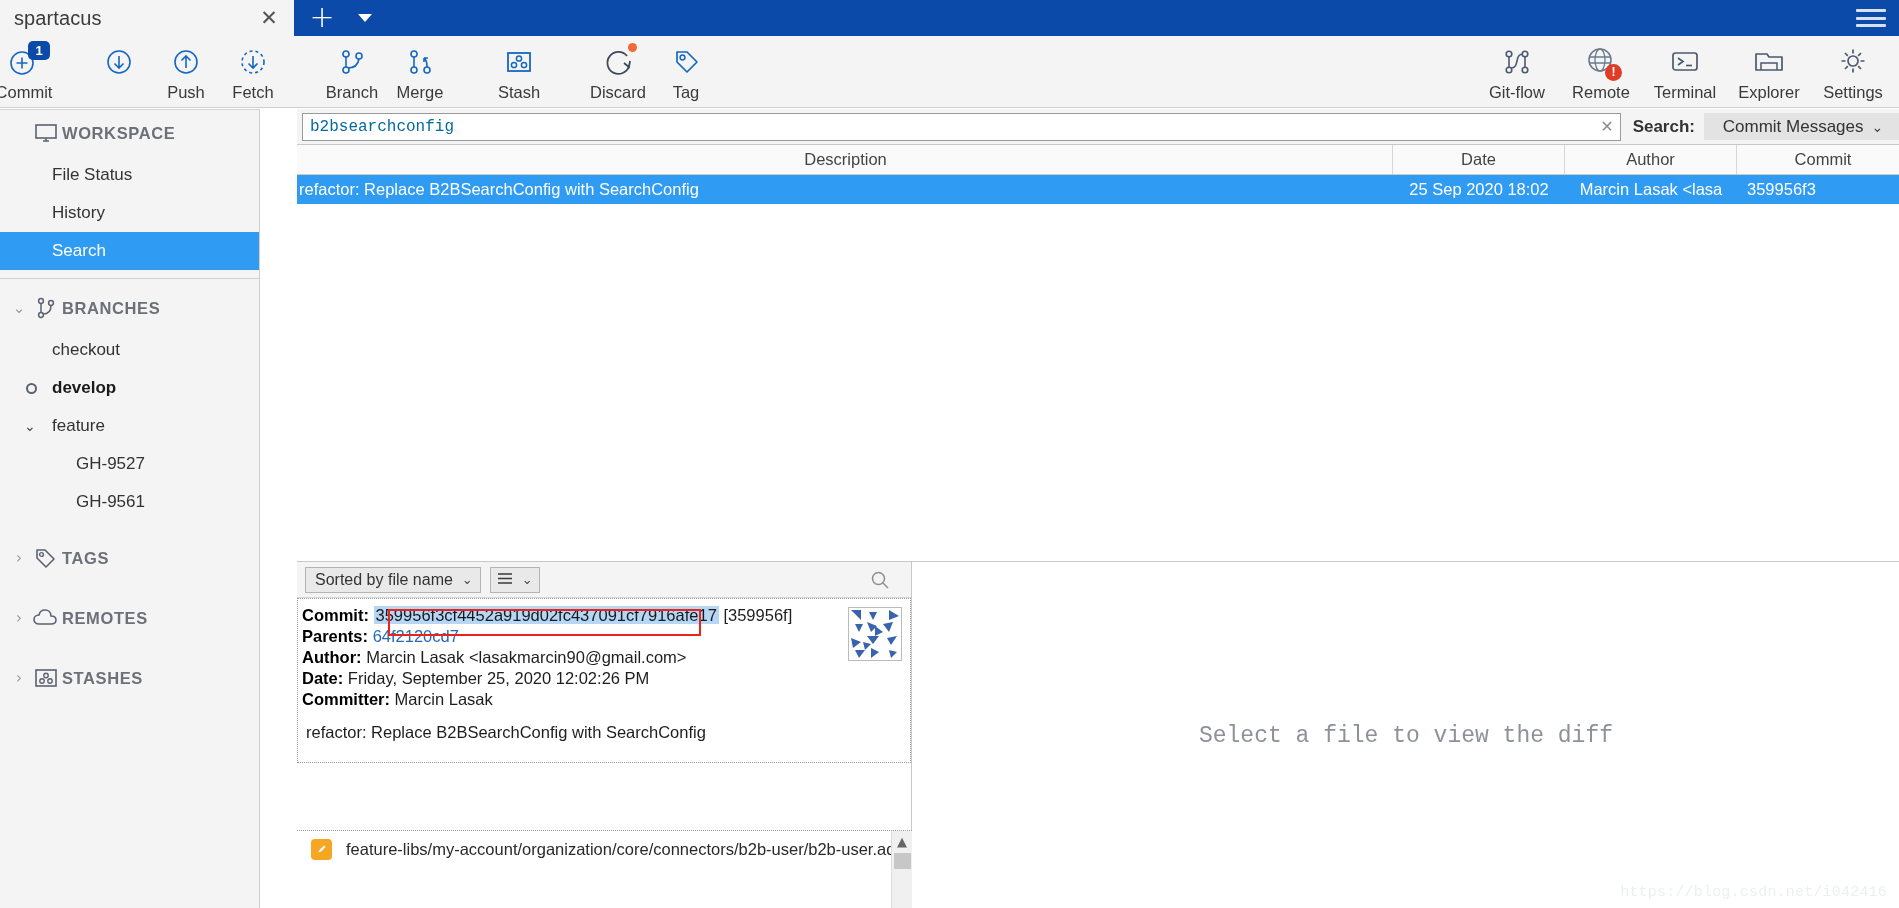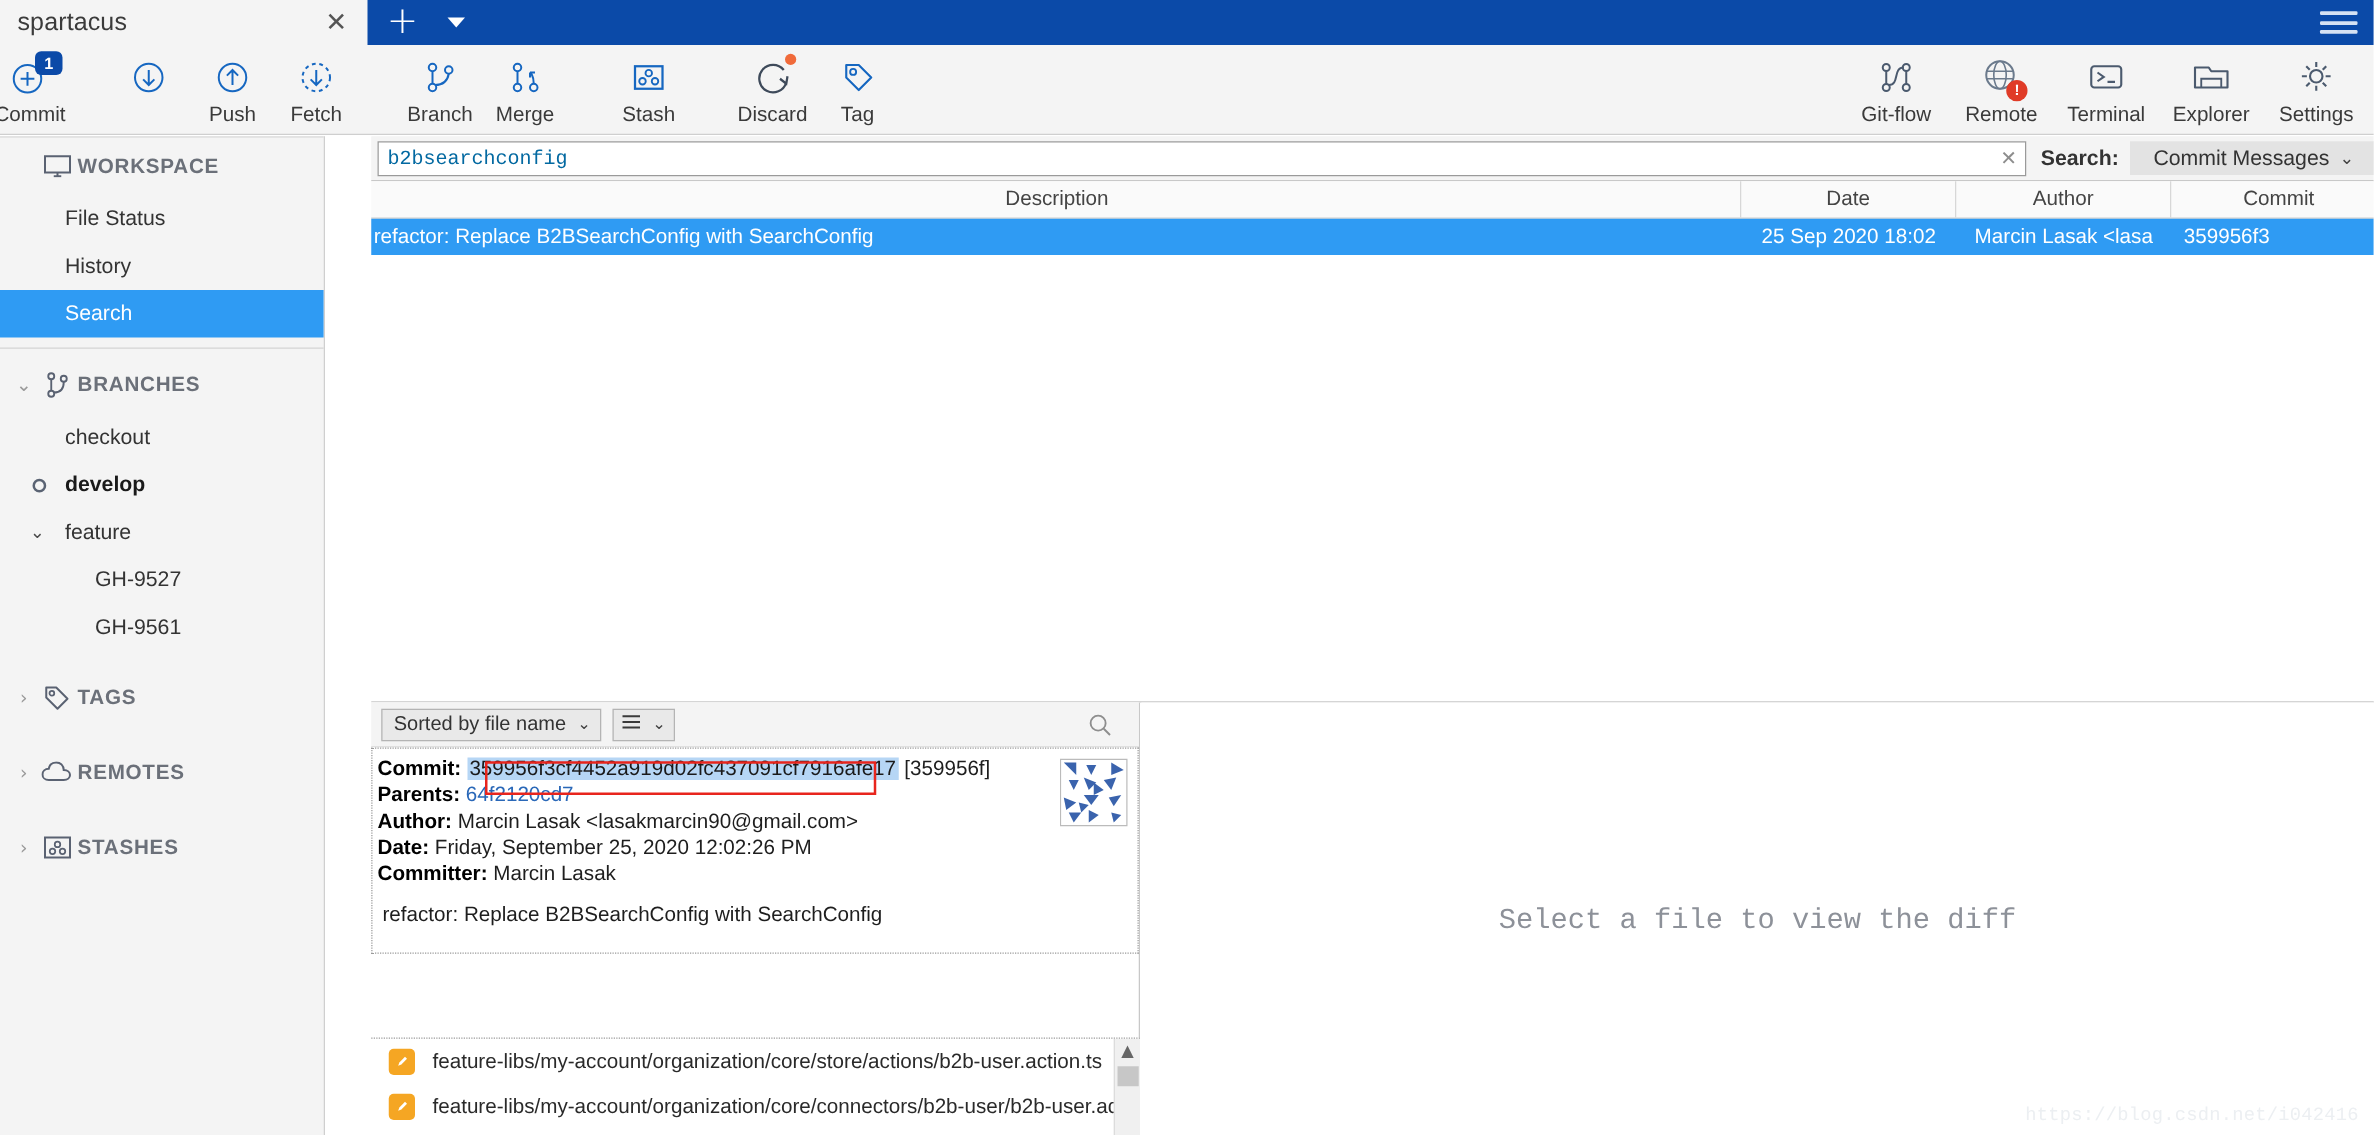--- a/index.html
+++ b/index.html
@@ -626,28 +626,20 @@
         </div>
       </div>
 
       <div class="filelist">
         <div class="frow">
           <span class="fico">
             <svg width="12" height="12" viewBox="0 0 12 12">
               <path d="M2.5 9.5l1-2.6L8 2.4l1.6 1.6-4.5 4.5z" fill="#fff"></path>
             </svg>
           </span>
-          <span>feature-libs/my-account/organization/core/store/actions/b2b-user.action.ts</span>
-        </div>
-        <div class="frow">
-          <span class="fico">
-            <svg width="12" height="12" viewBox="0 0 12 12">
-              <path d="M2.5 9.5l1-2.6L8 2.4l1.6 1.6-4.5 4.5z" fill="#fff"></path>
-            </svg>
-          </span>
           <span>feature-libs/my-account/organization/core/connectors/b2b-user/b2b-user.adapter.ts</span>
         </div>
         <div class="frow">
           
           
         </div>
 
         <div class="vscroll">
           <div class="up">▲</div>
           <div class="thumb"></div>

